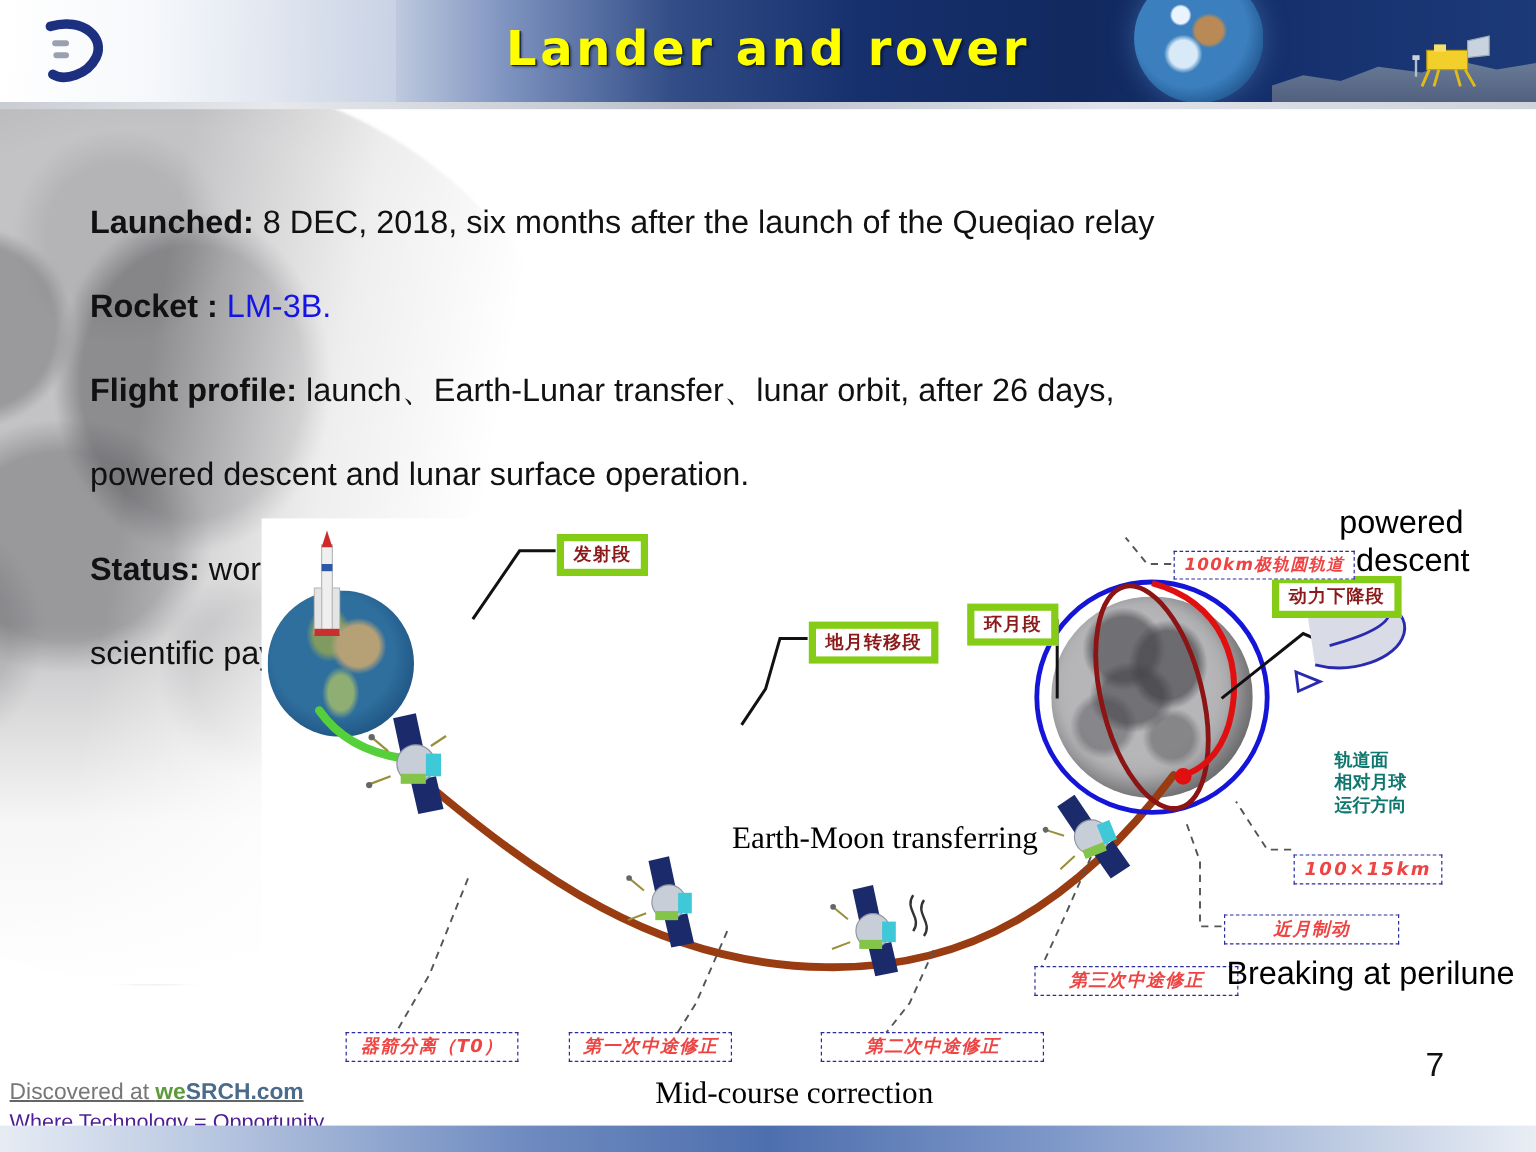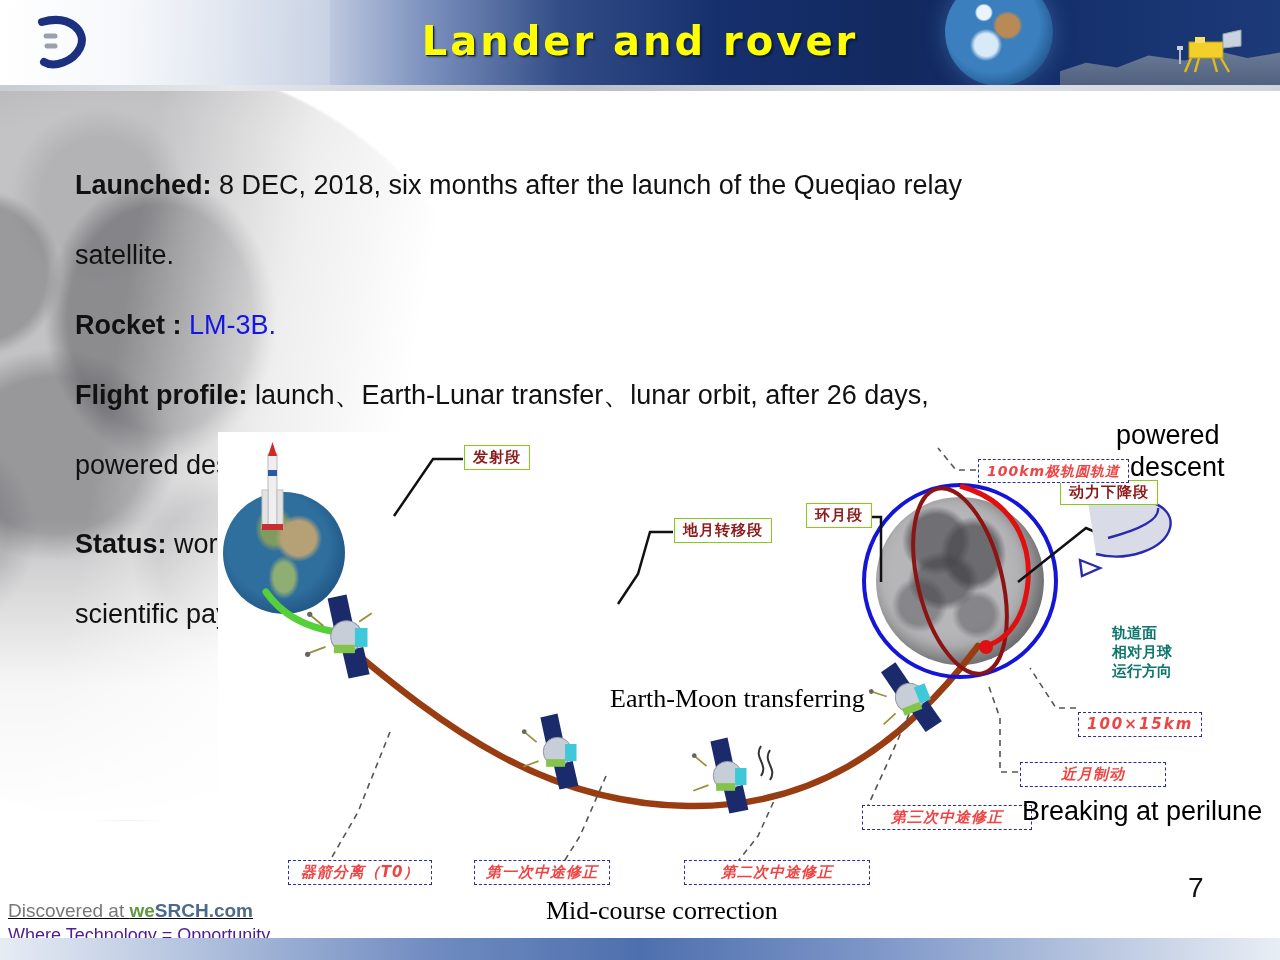--- a/index.html
+++ b/index.html
@@ -79,21 +79,21 @@
     position:absolute;left:218px;top:432px;width:1062px;height:492px;background:#fff;
     overflow:visible;
   }
   .cjk{font-family:"DejaVu Sans","Liberation Sans",sans-serif;}
 
   
   .chip{
     position:absolute;white-space:nowrap;background:#fff;
     font-size:15px;line-height:1;padding:4px 8px;
   }
-  .chip.solid{border:1px solid #84cc16;color:#8b1a1a;font-weight:bold;letter-spacing:1px;}
+  .chip.solid{border:6px solid #84cc16;color:#8b1a1a;font-weight:bold;letter-spacing:1px;}
   .chip.dashed{border:1.5px dashed #2b2b9e;color:#ef4444;font-weight:bold;letter-spacing:1px;font-style:italic;}
 
   .eng-label{position:absolute;white-space:nowrap;color:#000;font-family:"Liberation Serif",serif;}
 
   svg.diag{position:absolute;left:0;top:0;width:1062px;height:492px;overflow:visible;}
 
   
   .dmoon{
     position:absolute;left:658px;top:65px;width:168px;height:168px;border-radius:50%;
     background:
@@ -161,23 +161,20 @@
 
     <div class="hdr-title">Lander and rover</div>
   </div>
   <div class="hdr-rule"></div>
 
   <div class="body-text">
     <div class="line">
       <b>Launched:</b><span> 8 DEC, 2018, six months after the launch of the Queqiao relay</span>
     </div>
     <div class="line">
-      <span>satellite.</span>
-    </div>
-    <div class="line">
       <b>Rocket :</b>&nbsp;<span class="blue">LM-3B.</span>
     </div>
     <div class="line">
       <b>Flight profile:</b><span> launch、Earth-Lunar transfer、lunar orbit, after 26 days,</span>
     </div>
     <div class="line">
       <span>powered descent and lunar surface operation.</span>
     </div>
     <div class="line" style="line-height:88px">
       <b>Status:</b><span> working during the second moon night, all</span>

